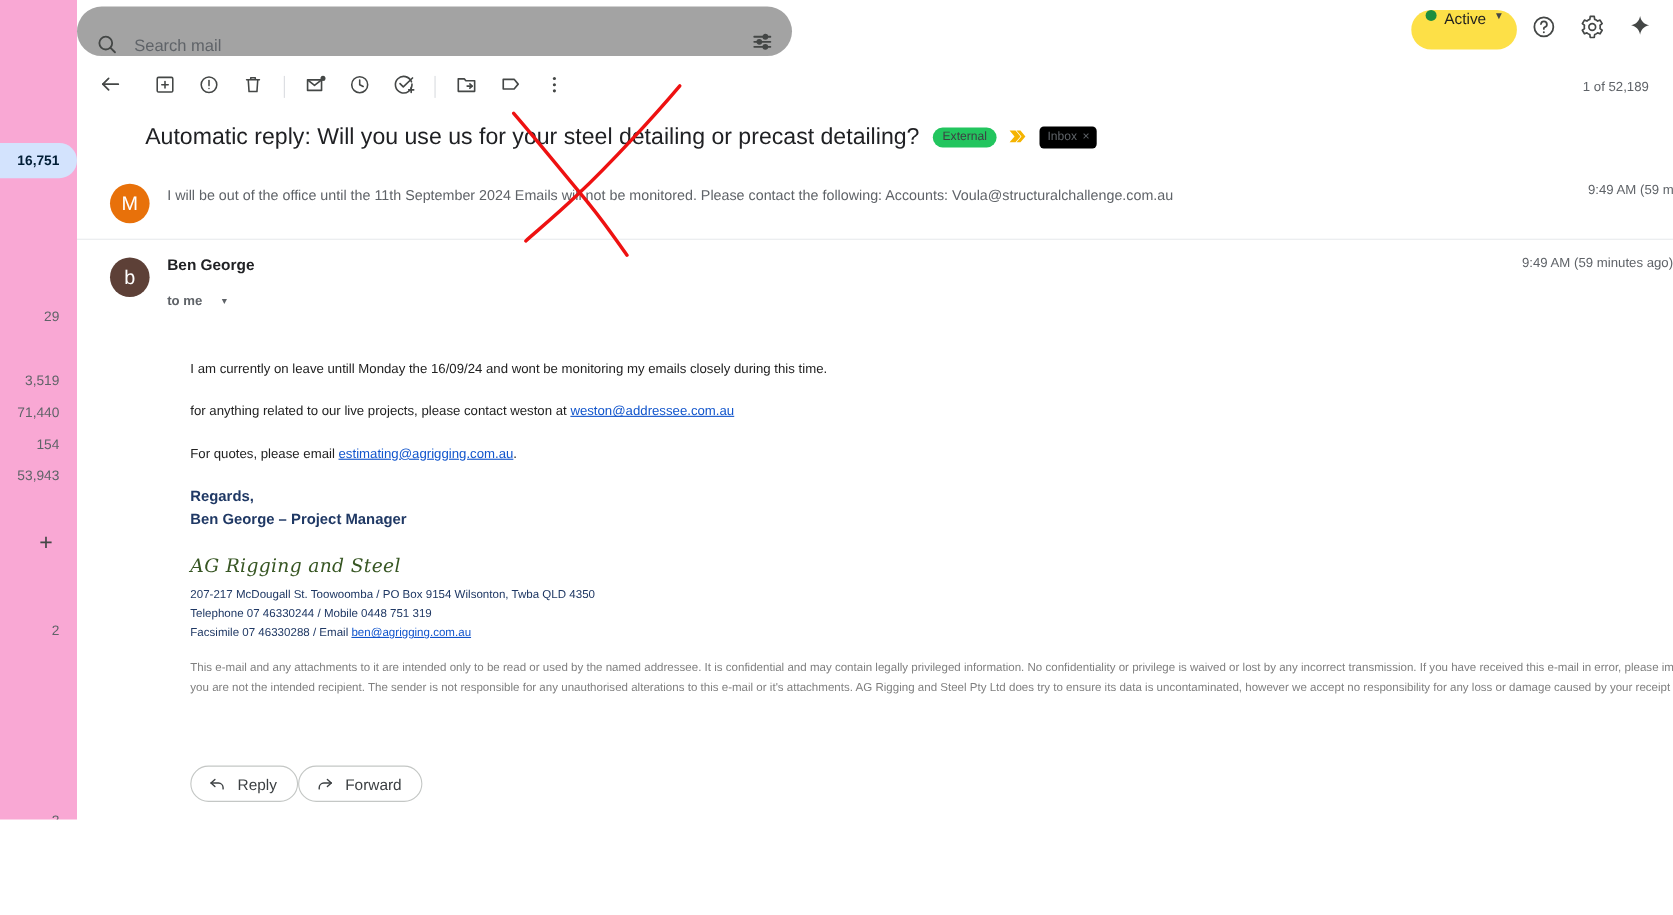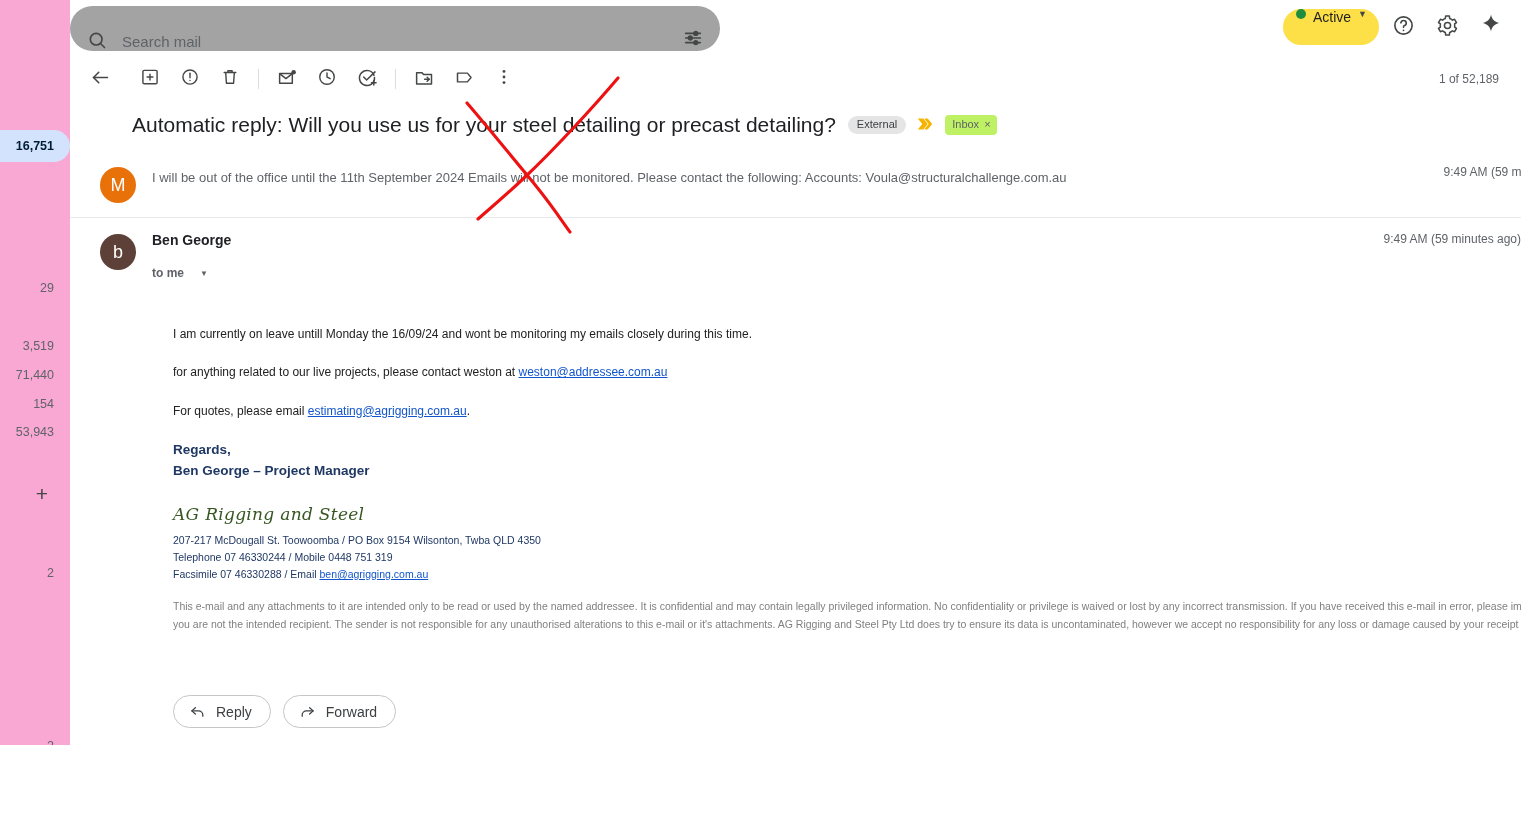--- a/index.html
+++ b/index.html
@@ -114,29 +114,29 @@
   .subject-row {
     display: flex; align-items: center;
     padding: 12px 0 14px 62px;
   }
   .subject {
     font-size: 21px; color: #202124; font-weight: normal;
     white-space: nowrap;
   }
   .badge-external {
     margin-left: 12px;
-    background: #e5e5e5; color: #3c4043;
+    background: #22c55e; color: #3c4043;
     font-size: 11px; border-radius: 10px;
     padding: 3px 9px 4px; line-height: 1;
     white-space: nowrap;
   }
   .important-marker { margin-left: 10px; color: #f5b400; font-size: 15px; line-height: 1; }
   .chip-label {
     margin-left: 11px;
-    background: #bef264; color: #5f6368;
+    background: #000000; color: #5f6368;
     font-size: 11px; border-radius: 4px;
     padding: 4px 6px 5px 7px; line-height: 1;
     display: inline-flex; align-items: center; gap: 5px;
     white-space: nowrap;
   }
   .chip-x { font-size: 11px; color: #5f6368; cursor: pointer; }
 
   
   .message { position: relative; padding: 0 0 0 0; }
   .msg-divider { height: 1px; background: #e8eaed; margin: 0; }
@@ -174,21 +174,21 @@
     margin: 22px 0 8px 0;
   }
   .sig-contact { font-size: 10.5px; color: #1f3864; line-height: 1.62; white-space: nowrap; }
   .sig-contact a { color: #1155cc; }
   .disclaimer {
     margin-top: 14px;
     font-size: 10.5px; color: #808080; line-height: 1.72;
     width: 1900px;
   }
 
-  .actions { display: flex; gap: 12px; padding: 62px 0 0 103px; }
+  .actions { display: flex; gap: 0; padding: 62px 0 0 103px; }
   .act-btn {
     display: inline-flex; align-items: center; gap: 10px;
     height: 33px; padding: 0 18px 0 15px;
     border: 1px solid #c4c7c5; border-radius: 18px;
     background: #fff; color: #3c4043; font-size: 14px;
     cursor: pointer;
     font-family: "Liberation Sans", sans-serif;
   }
 
   

